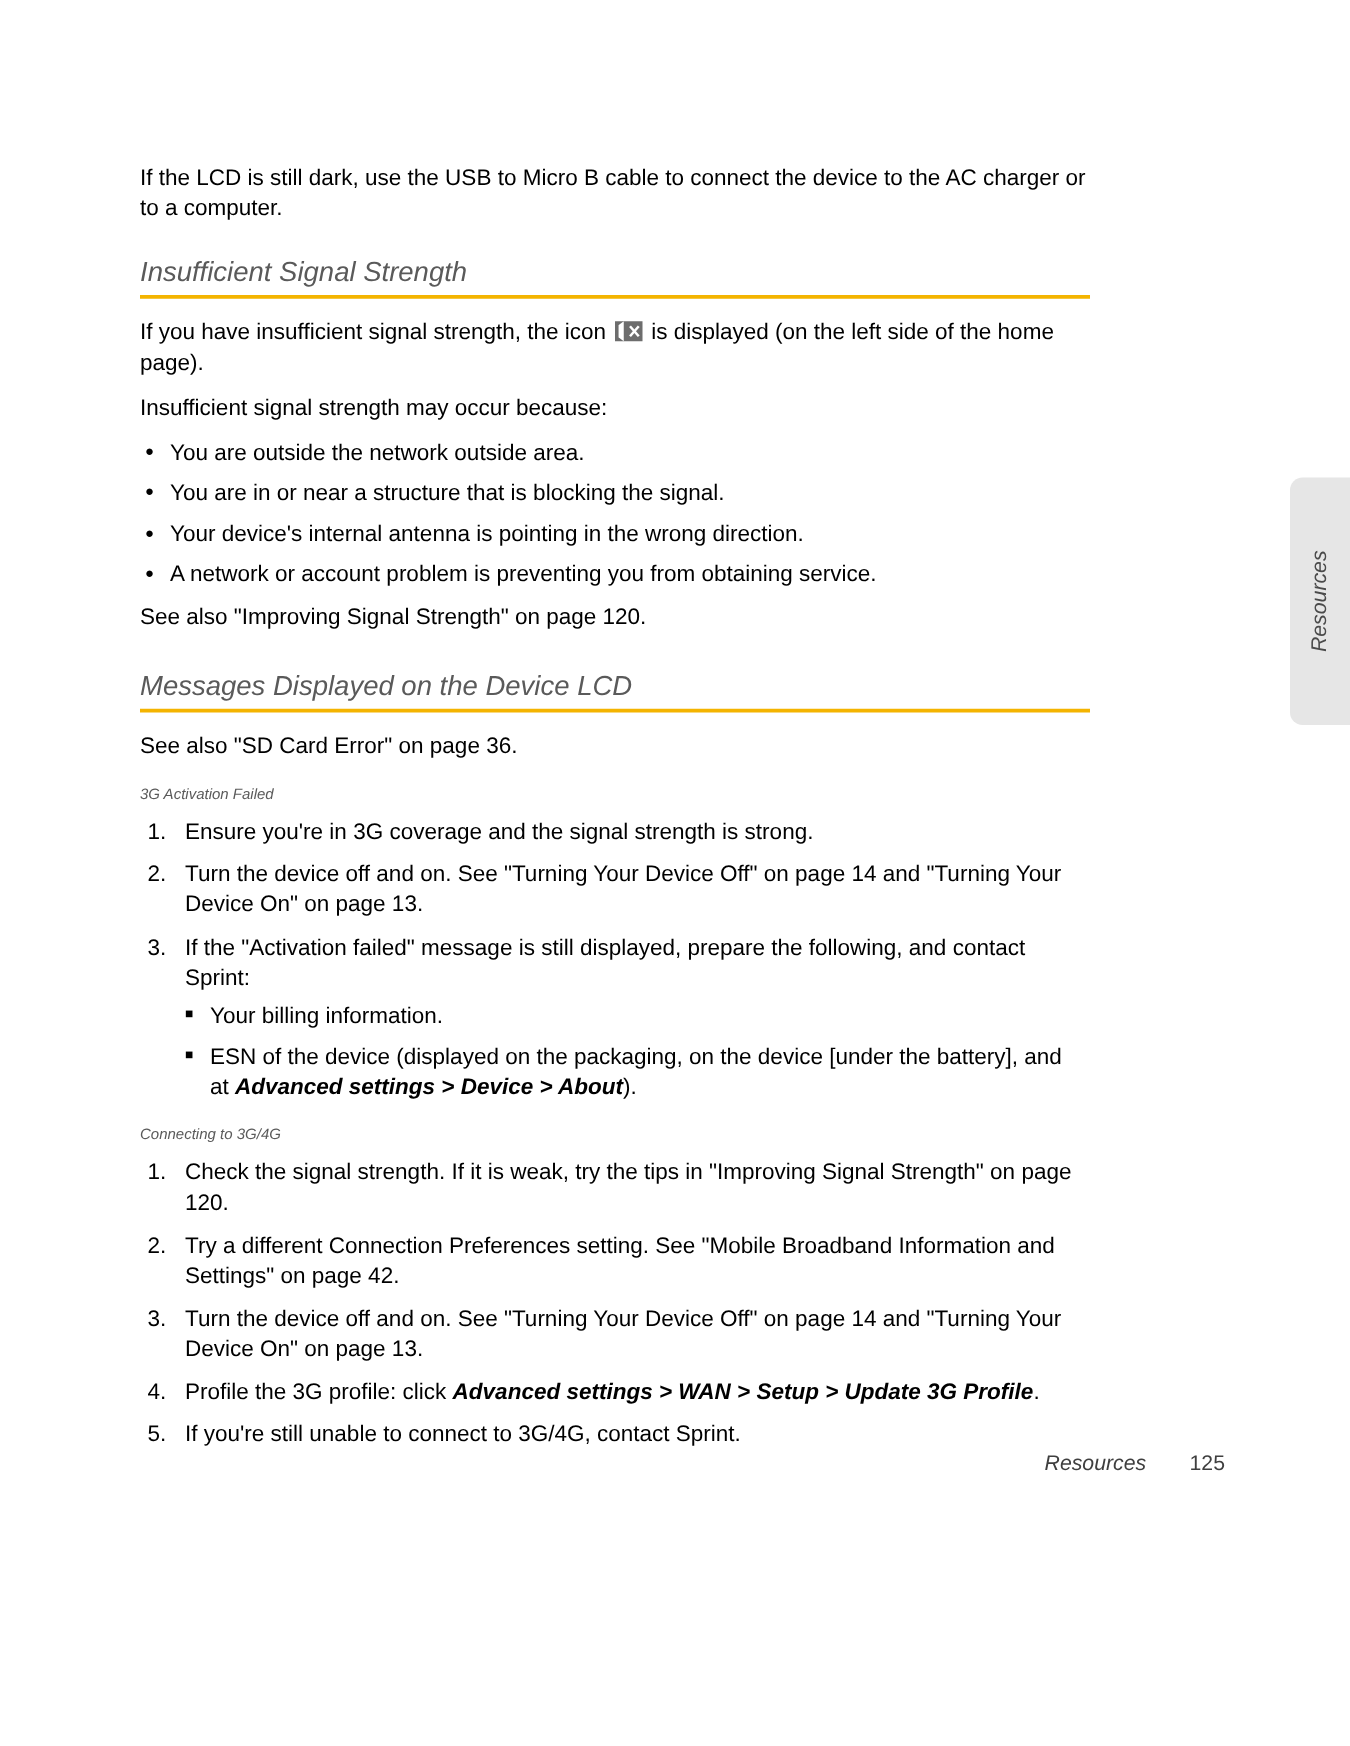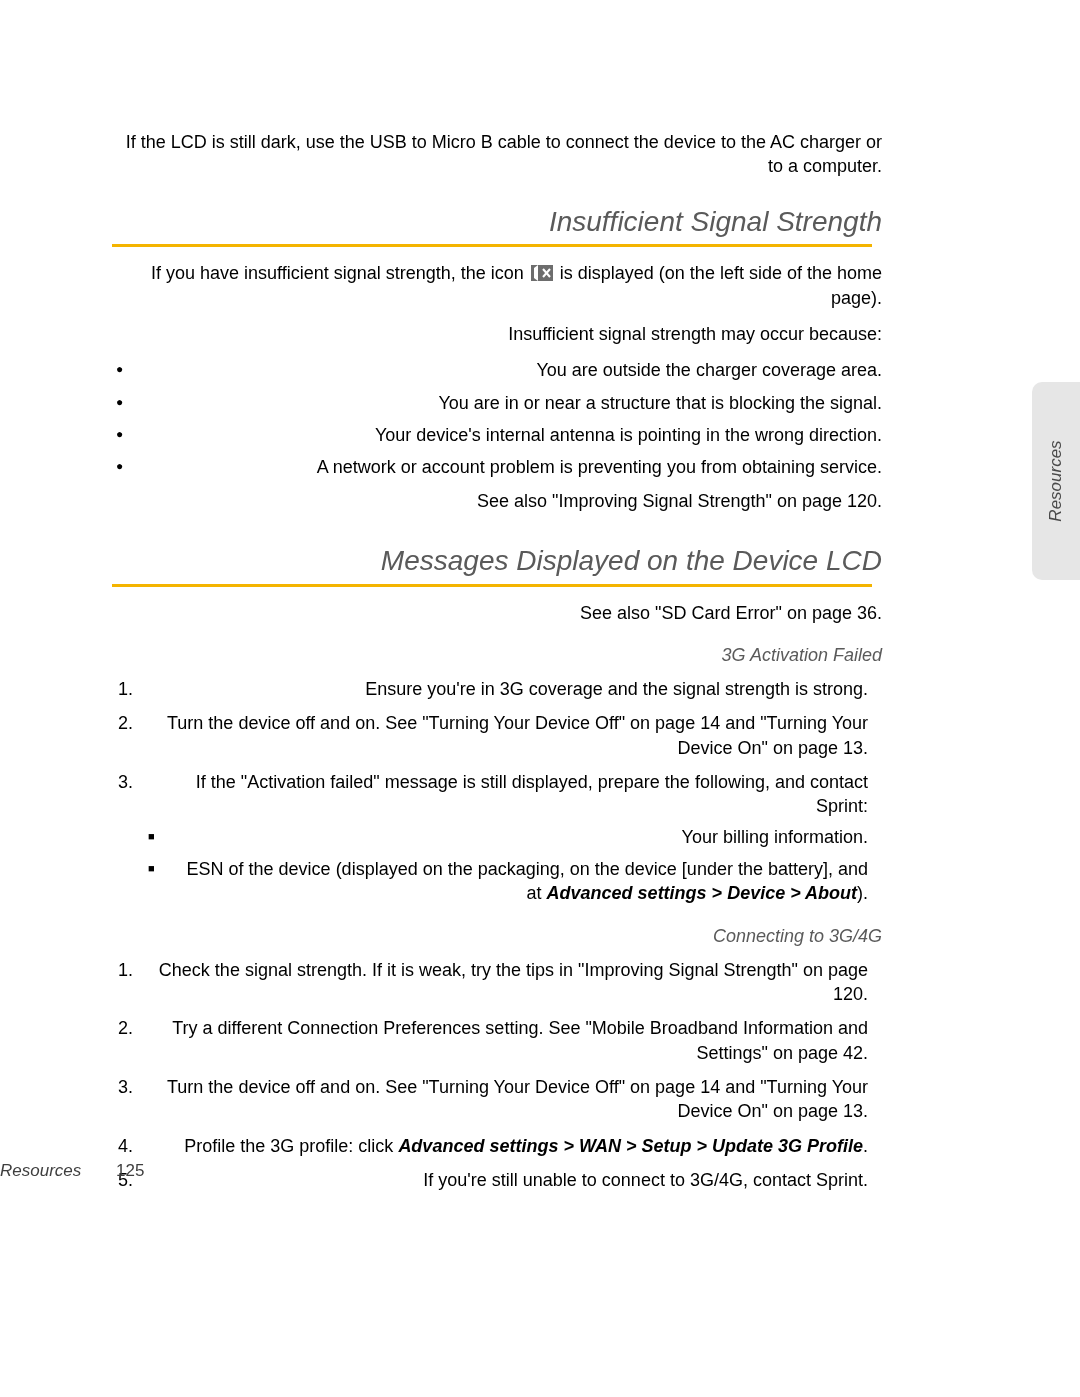--- a/index.html
+++ b/index.html
@@ -12,36 +12,36 @@
     position:relative;
   }
   .page{
     padding:130px 100px 0 112px;
     position:relative;
   }
   p{margin:0 0 12px 0;}
   .h2{
     font-family:Arial,Helvetica,sans-serif;
     font-style:italic;
-    font-size:28px;
+    font-size:22px;
     color:#5a5a5a;
     margin:28px 0 4px 0;
     font-weight:400;
   }
   .h2-first{margin-top:24px;}
   .rule{
     height:3px;background:#f4b400;
     margin:0 0 14px 0;
     width:760px;
   }
   .h3{
     font-style:italic;
     color:#5a5a5a;
-    font-size:18px;
-    margin:18px 0 10px 12px;
+    font-size:12px;
+    margin:18px 0 10px 0;
     font-weight:400;
   }
   ul.bullets{list-style:none;padding:0;margin:0 0 10px 0;}
   ul.bullets>li{
     margin:0 0 8px 0;
     padding-left:24px;
     position:relative;
   }
   ul.bullets>li::before{
     content:"●";
@@ -93,30 +93,31 @@
     left:50%;top:50%;
     transform:translate(-50%,-50%) rotate(-90deg);
     font-style:italic;
     color:#4a4a4a;
     font-size:17px;
     white-space:nowrap;
   }
   .footer{
     position:absolute;
     left:0;right:0;top:1160px;
+    text-align:right;
     padding-right:100px;
     font-style:italic;
     color:#3f3f3f;
     font-size:17px;
   }
   .footer .pg{
     font-style:normal;
     margin-left:30px;
   }
-  .content{width:770px;text-align:right;}
+  .content{width:770px;}
 </style>
 </head>
 <body>
 
 <div class="side-tab">
   <span>Resources</span>
 </div>
 
 <div class="page">
  <div class="content">
@@ -135,21 +136,21 @@
         <line x1="12" y1="4" x2="19" y2="12" stroke="#fff" stroke-width="2"></line>
         <line x1="19" y1="4" x2="12" y2="12" stroke="#fff" stroke-width="2"></line>
       </svg>
     </span>
     <span> is displayed (on the left side of the home page).</span>
   </p>
 
   <p>Insufficient signal strength may occur because:</p>
 
   <ul class="bullets">
-    <li>You are outside the charger coverage area.</li>
+    <li>You are outside the network outside area.</li>
     <li>You are in or near a structure that is blocking the signal.</li>
     <li>Your device's internal antenna is pointing in the wrong direction.</li>
     <li>A network or account problem is preventing you from obtaining service.</li>
   </ul>
 
   <p>See also "Improving Signal Strength" on page 120.</p>
 
   <div class="h2">Messages Displayed on the Device LCD</div>
   <div class="rule"></div>
 

